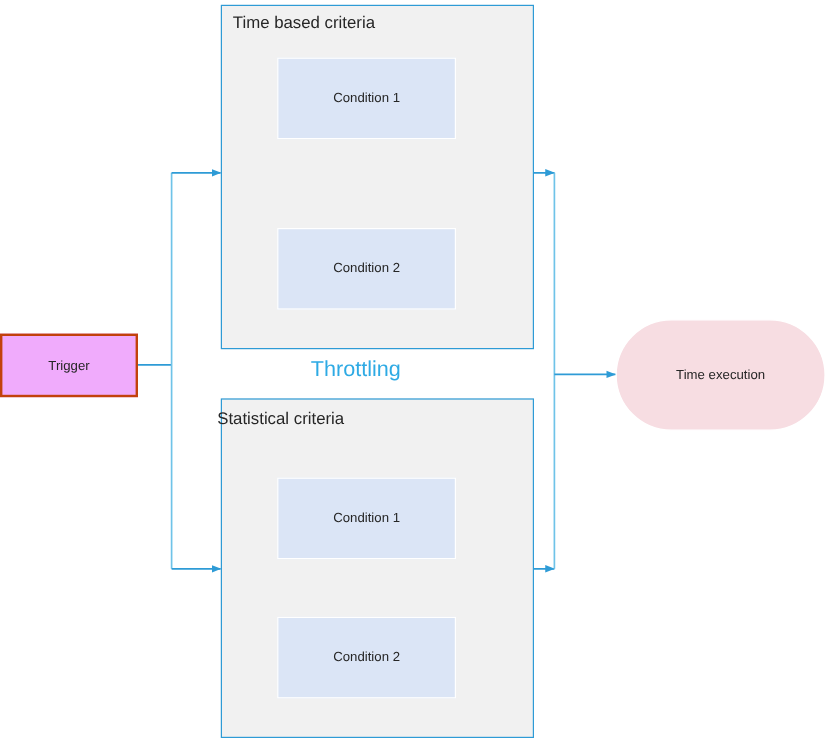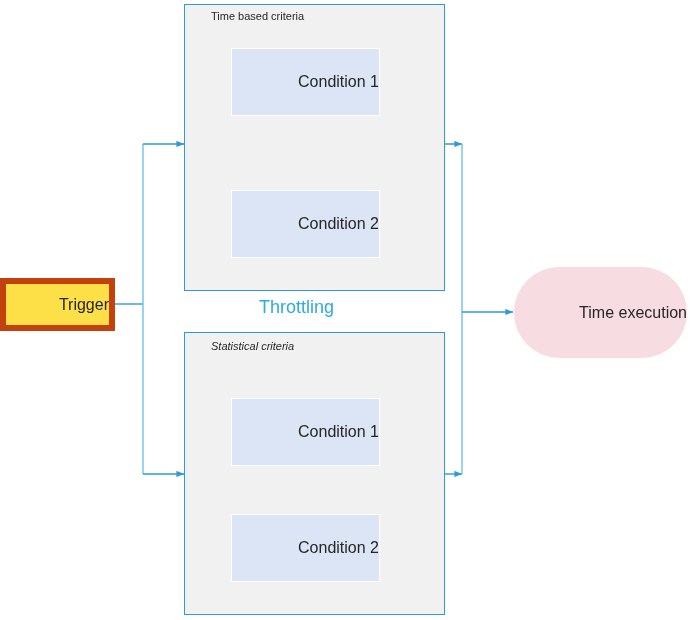--- a/index.html
+++ b/index.html
@@ -20,47 +20,46 @@
     left: 0;
     top: 0;
     width: 690px;
     height: 620px;
   }
   .node {
     position: absolute;
     box-sizing: border-box;
     display: flex;
     align-items: center;
-    justify-content: flex-end;
+    justify-content: center;
     color: #262626;
-    font-size: 16px;
+    font-size: 11px;
     z-index: 2;
   }
   .group-box {
     position: absolute;
     box-sizing: border-box;
     background: #f1f1f1;
     border: 1.3px solid #2e9bd6;
     z-index: 1;
   }
   .group-title {
     position: absolute;
     color: #262626;
-    font-size: 11px;
+    font-size: 14px;
     z-index: 3;
     white-space: nowrap;
-    margin-left: 17px;
   }
   .cond-box {
     background: #dbe5f6;
     border: 1px solid #ffffff;
   }
   .trigger-box {
-    background: #fde047;
-    border: 6px solid #c2410c;
+    background: #f0abfc;
+    border: 2px solid #c2410c;
   }
   .pill-box {
     background: #f7dde2;
     border: 1px solid #ffffff;
     border-radius: 62px;
   }
   .label-float {
     position: absolute;
     color: #2eaae4;
     font-size: 18px;
@@ -108,21 +107,21 @@
     <path d="M430,474 L462,474" stroke="#2e9bd6" stroke-width="1.4" fill="none" marker-end="url(#arrow)"></path>
 
     <path d="M462,144 L462,474" stroke="#6fc3e8" stroke-width="1.4" fill="none"></path>
     <path d="M462,312 L513,312" stroke="#2e9bd6" stroke-width="1.4" fill="none" marker-end="url(#arrow)"></path>
   </svg>
 
   <div class="group-box" style="left:184px; top:4px; width:261px; height:287px;"></div>
   <div class="group-title" style="left:194px; top:10px;">Time based criteria</div>
 
   <div class="group-box" style="left:184px; top:332px; width:261px; height:283px;"></div>
-  <div class="group-title" style="left:194px; top:340px;font-style:italic;">Statistical criteria</div>
+  <div class="group-title" style="left:181px; top:340px;">Statistical criteria</div>
 
   <div class="node trigger-box" style="left:0px; top:278px; width:115px; height:53px;">
     <span>Trigger</span>
   </div>
 
   <div class="node cond-box" style="left:231px; top:48px; width:149px; height:68px;">
     <span>Condition 1</span>
   </div>
   <div class="node cond-box" style="left:231px; top:190px; width:149px; height:68px;">
     <span>Condition 2</span>

